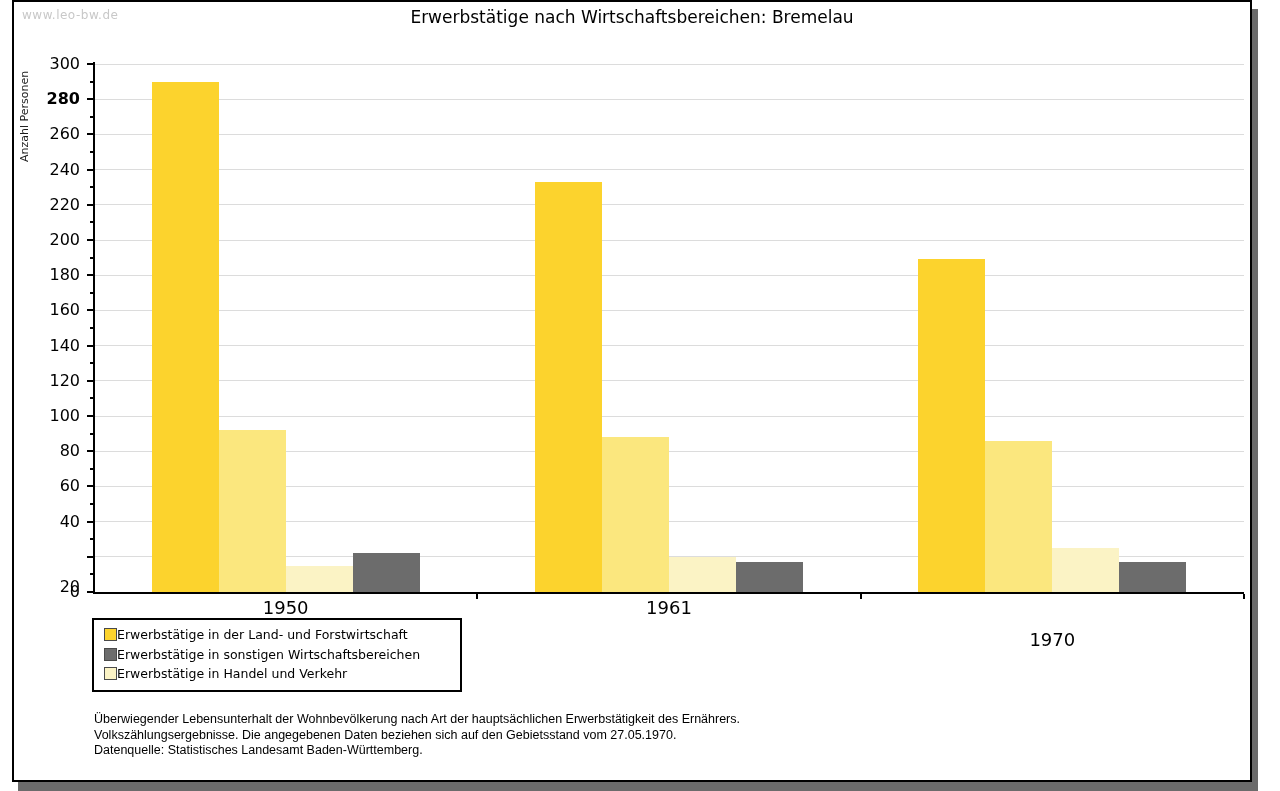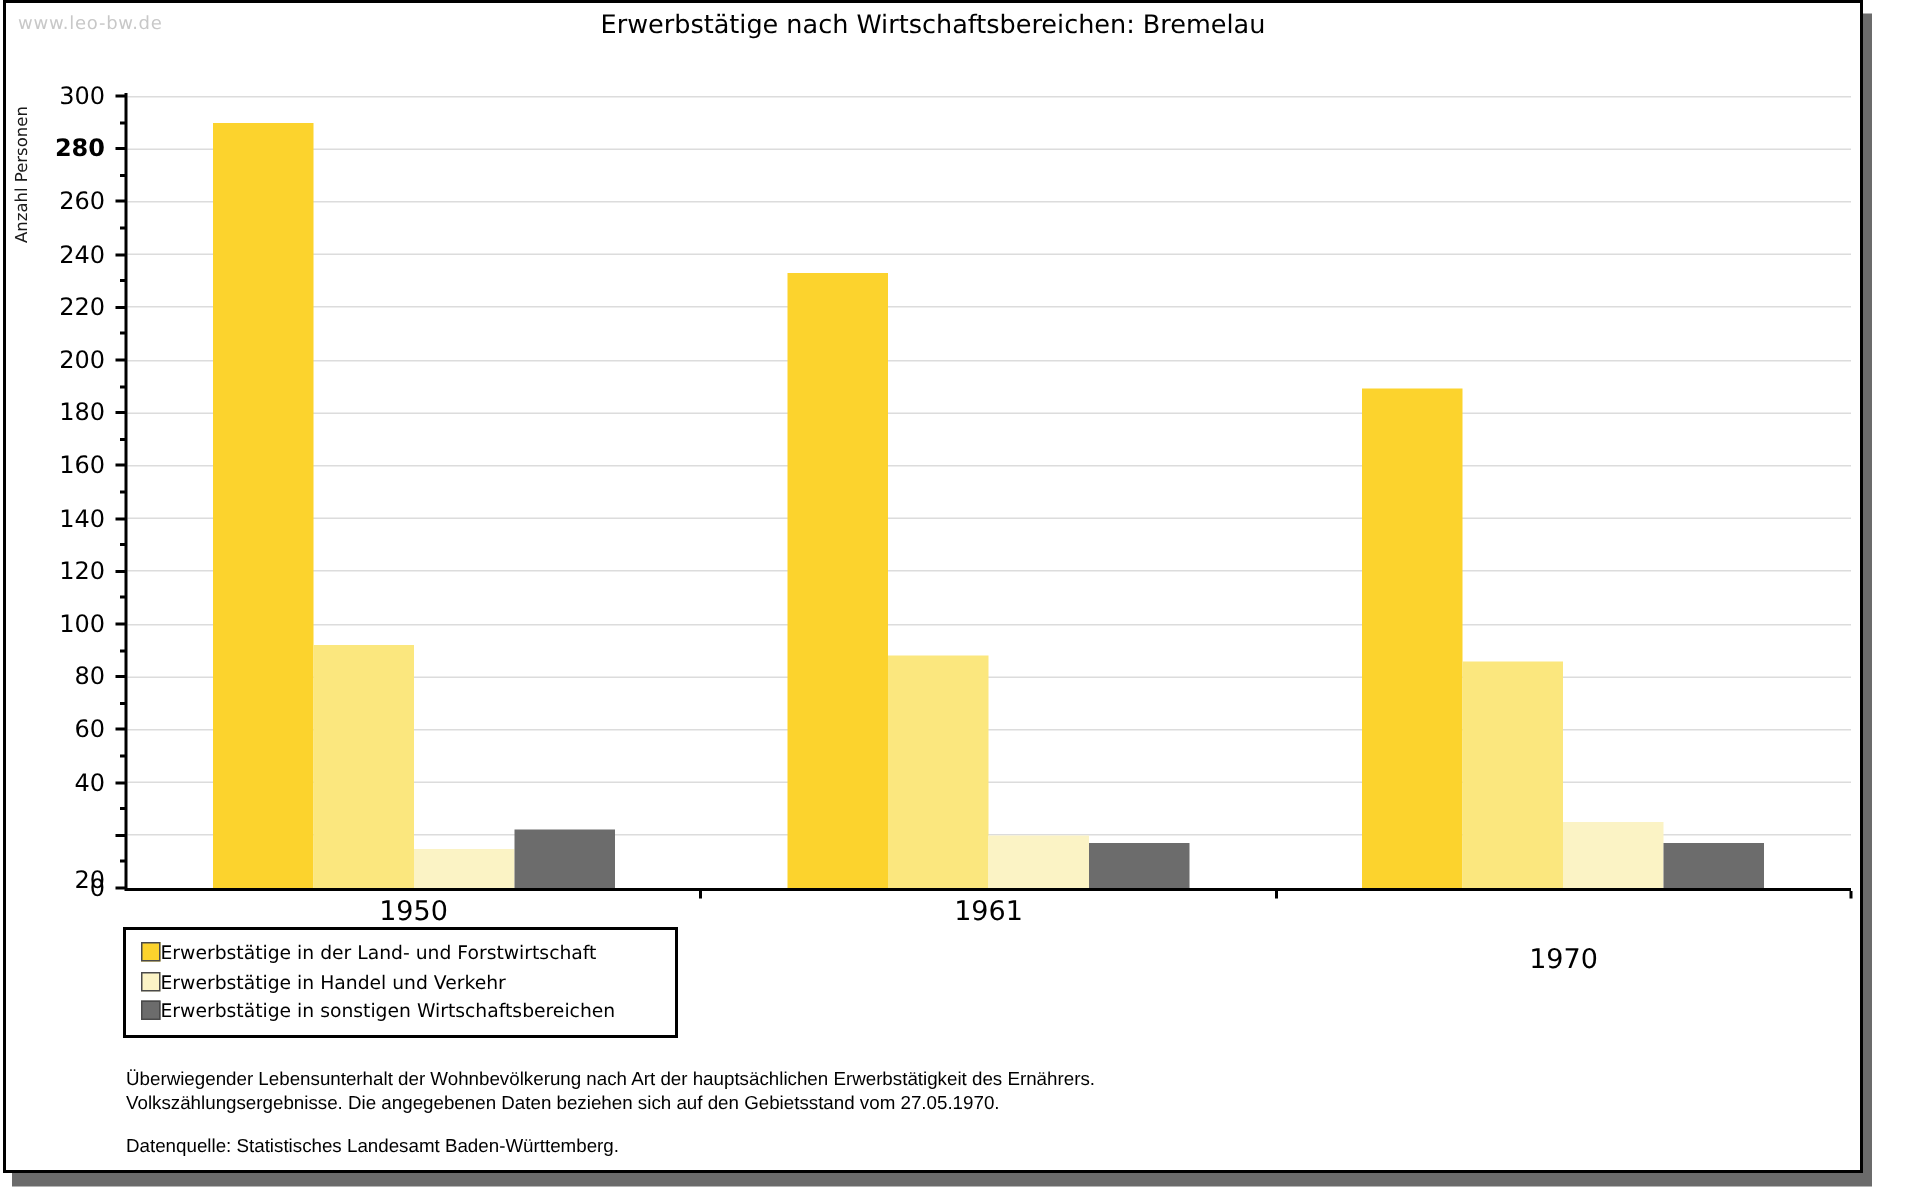--- a/index.html
+++ b/index.html
@@ -4,21 +4,21 @@
 <style>
   html, body {
     margin: 0; padding: 0;
     width: 1280px; height: 791px;
     background: #ffffff;
     overflow: hidden;
     font-family: "DejaVu Sans", sans-serif;
   }
   .card {
     position: absolute;
-    left: 2px; top: 0;
+    left: 12px; top: 0;
     width: 1240px; height: 782px;
     box-sizing: border-box;
     background: #ffffff;
     border: 2px solid #000000;
     box-shadow: 6px 9px 0 0 #6b6b6b;
   }
   .watermark {
     position: absolute; left: 8px; top: 6px;
     font-size: 12px; color: #c8c8c8;
     letter-spacing: 0.5px;
@@ -74,21 +74,21 @@
   .legend-label {
     font-size: 12.5px; color: #000000;
     white-space: nowrap;
   }
   .footer {
     position: absolute; left: 80px; top: 710px;
     font-family: "Liberation Sans", sans-serif;
     font-size: 12.5px; color: #000000;
     line-height: 15.5px;
   }
-  .footer .source-line { margin-top: 14px; }
+  .footer .source-line { }
 </style>
 </head>
 <body>
 
 <div class="card">
   <div class="watermark">www.leo-bw.de</div>
   <div class="chart-title">Erwerbstätige nach Wirtschaftsbereichen: Bremelau</div>
   <div class="y-axis-label">Anzahl Personen</div>
 
   <div class="plot" id="plot">
@@ -175,26 +175,26 @@
       <div class="axis-y" style="left: 79px; top: 60px; height: 530px; background: rgb(0, 0, 0);"></div>
       <div class="axis-x" style="left: 79px; top: 590px; width: 1151px; background: rgb(0, 0, 0);"></div>
     </div>
 
   <div class="legend" id="legend">
       <div class="legend-row">
         <div class="legend-swatch" style="background: rgb(252, 211, 45); border-color: rgb(74, 74, 74);"></div>
         <span class="legend-label">Erwerbstätige in der Land- und Forstwirtschaft</span>
       </div>
       <div class="legend-row">
+        <div class="legend-swatch" style="background: rgb(108, 108, 108); border-color: rgb(74, 74, 74);"></div>
+        <span class="legend-label">Erwerbstätige in sonstigen Wirtschaftsbereichen</span>
+      </div>
+      <div class="legend-row">
         <div class="legend-swatch" style="background: rgb(251, 243, 197); border-color: rgb(74, 74, 74);"></div>
         <span class="legend-label">Erwerbstätige in Handel und Verkehr</span>
-      </div>
-      <div class="legend-row">
-        <div class="legend-swatch" style="background: rgb(108, 108, 108); border-color: rgb(74, 74, 74);"></div>
-        <span class="legend-label">Erwerbstätige in sonstigen Wirtschaftsbereichen</span>
       </div>
     </div>
 
   <div class="footer">
     <div>Überwiegender Lebensunterhalt der Wohnbevölkerung nach Art der hauptsächlichen Erwerbstätigkeit des Ernährers.</div>
     <div>Volkszählungsergebnisse. Die angegebenen Daten beziehen sich auf den Gebietsstand vom 27.05.1970.</div>
     <div class="source-line">Datenquelle: Statistisches Landesamt Baden-Württemberg.</div>
   </div>
 </div>
 

